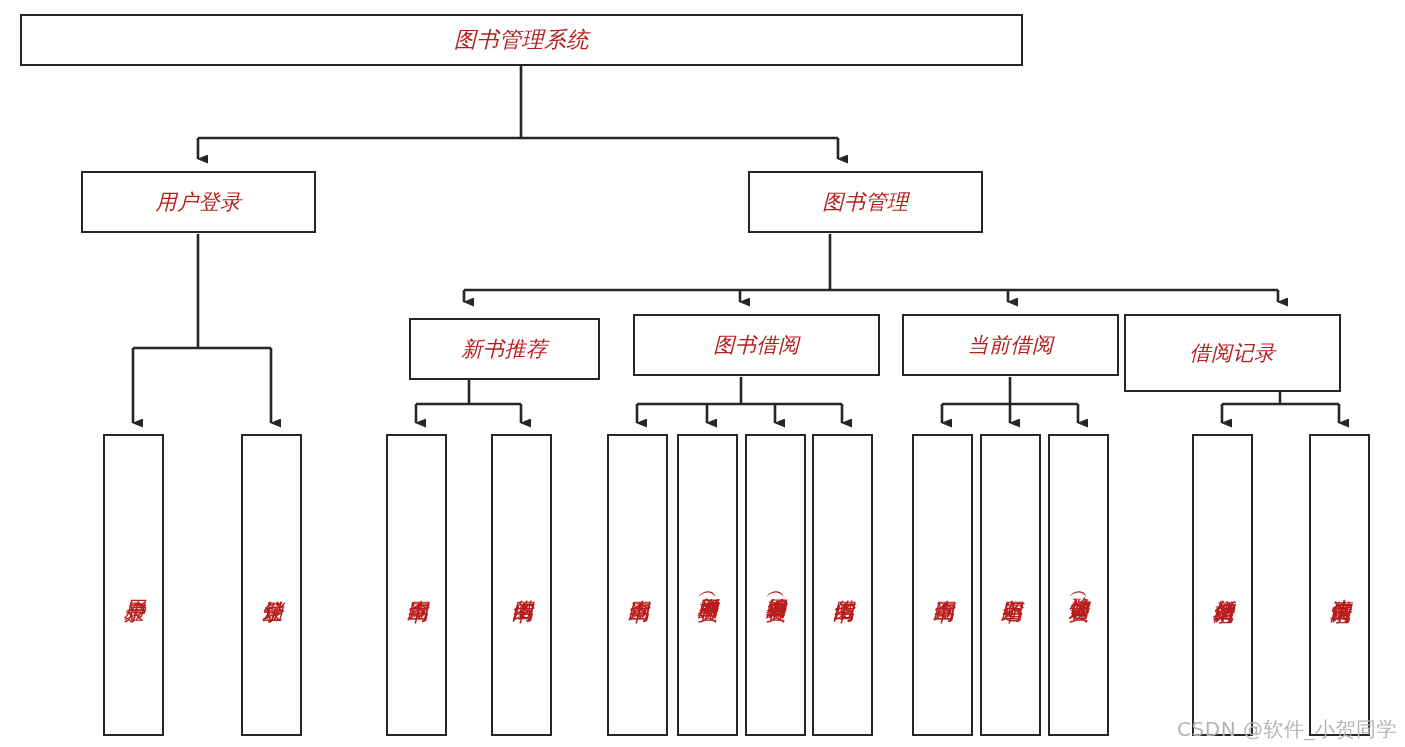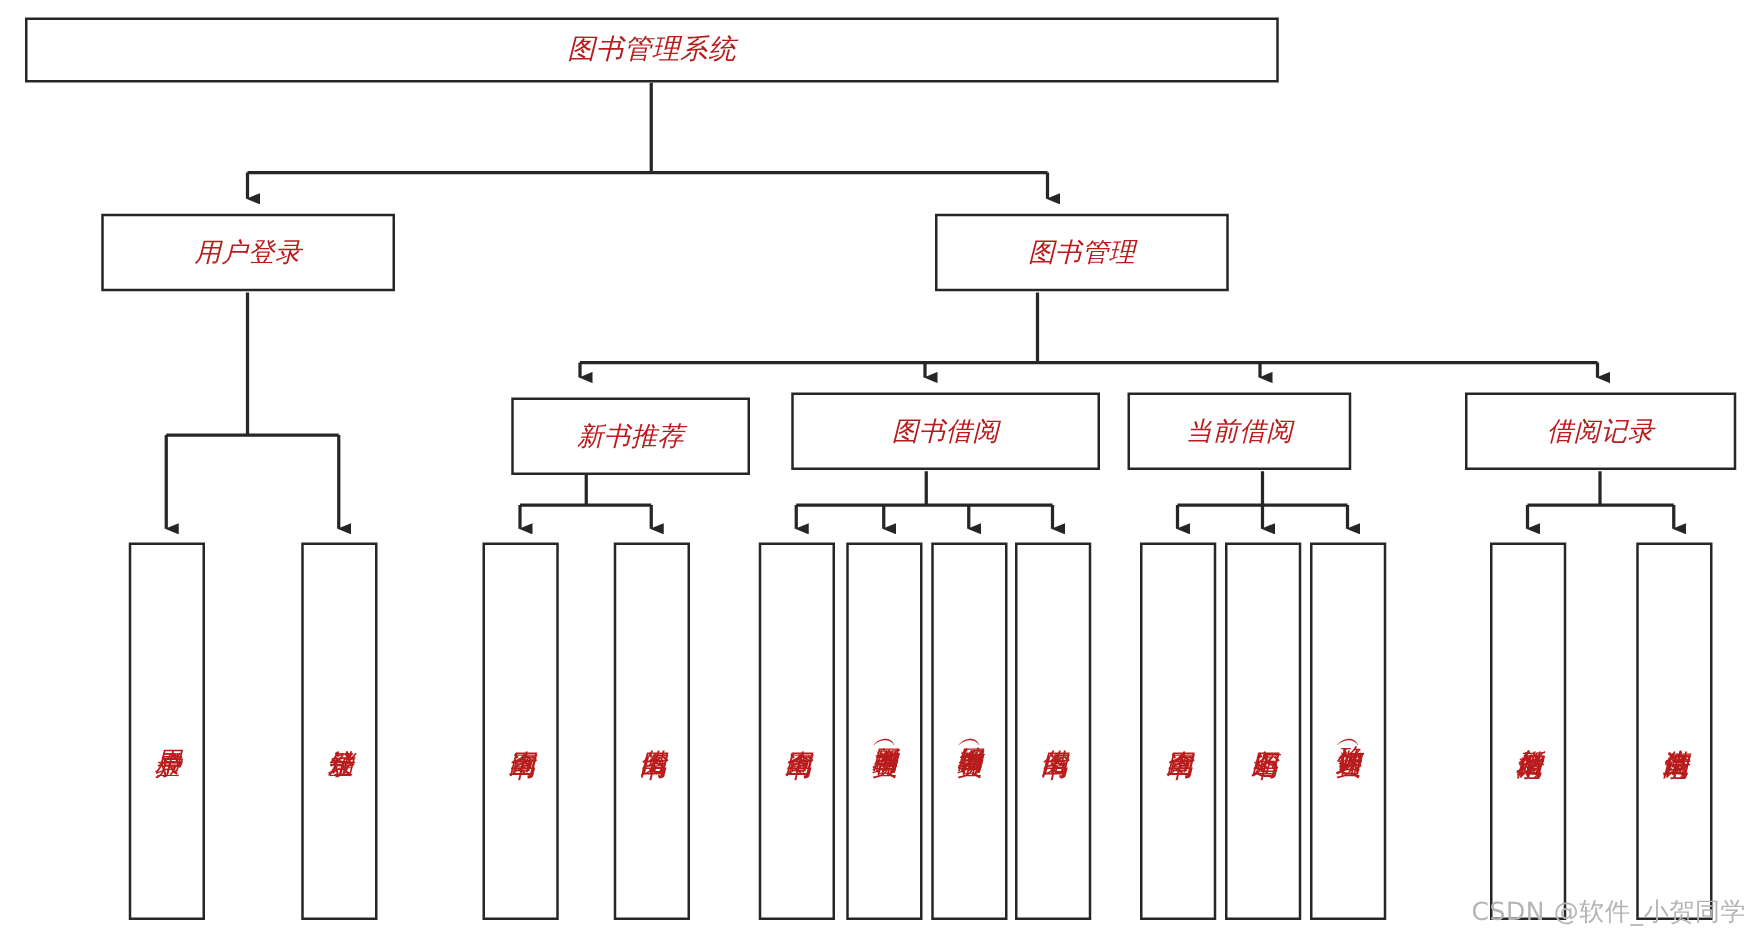--- a/index.html
+++ b/index.html
@@ -140,24 +140,24 @@
   <div class="node" style="left:712px; top:171px; width:235px; height:62px;margin-left:36px;">
     <span class="label">图书管理</span>
   </div>
 
   <div class="node" style="left:361px; top:318px; width:191px; height:62px;margin-left:48px;">
     <span class="label">新书推荐</span>
   </div>
   <div class="node" style="left:633px; top:314px; width:247px; height:62px;">
     <span class="label">图书借阅</span>
   </div>
-  <div class="node" style="left:902px; top:314px; width:179px; height:62px;">
+  <div class="node" style="left:902px; top:314px; width:217px; height:62px;">
     <span class="label">当前借阅</span>
   </div>
-  <div class="node" style="left:1172px; top:314px; width:217px; height:62px;">
+  <div class="node" style="left:1124px; top:314px; width:217px; height:78px;">
     <span class="label">借阅记录</span>
   </div>
 
   <div class="node leaf" style="left:103px; top:434px; width:61px; height:302px;">
     <span class="label">用户登录</span>
   </div>
   <div class="node leaf" style="left:241px; top:434px; width:61px; height:302px;">
     <span class="label">注销登录</span>
   </div>
 

